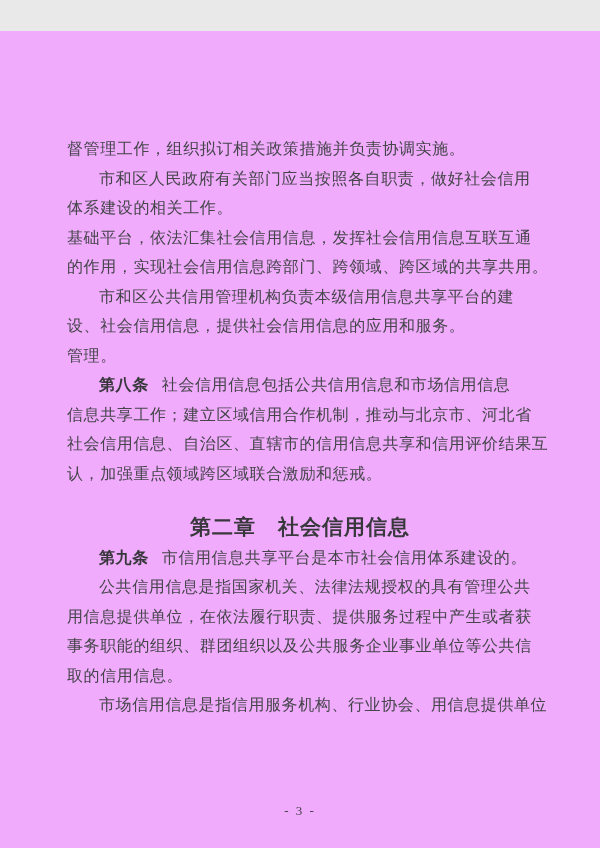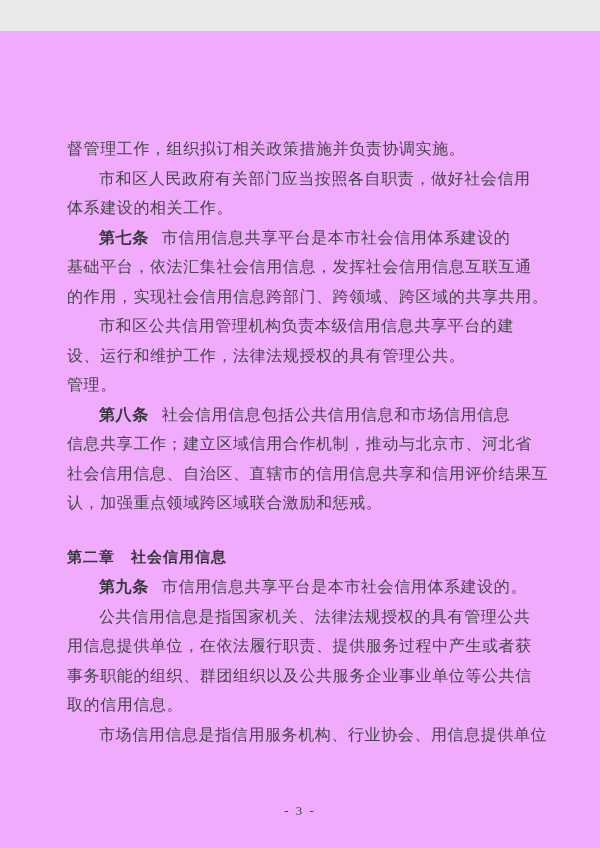--- a/index.html
+++ b/index.html
@@ -31,23 +31,23 @@
   .lead {
     font-weight: bold;
     color: #38383c;
     margin-right: 13px;
   }
   .lead:empty { display: none; }
   .chapter-heading {
     margin-top: 25px;
     height: 29.5px;
     line-height: 29.5px;
-    text-align: left;
+    text-align: center;
     font-weight: bold;
-    font-size: 15px;
+    font-size: 21px;
     letter-spacing: 1px;
     color: #38383c;
     font-family: Liberation Serif, serif;
   }
   .footer {
     position: absolute;
     top: 772px;
     left: 0;
     width: 600px;
     text-align: center;
@@ -59,25 +59,24 @@
 </head>
 <body>
 
 <div class="page">
 
   <div class="doc-body">
 
     <div class="line"><span>督管理工作，组织拟订相关政策措施并负责协调实施。</span></div>
     <div class="line indent"><span>市和区人民政府有关部门应当按照各自职责，做好社会信用</span></div>
     <div class="line"><span>体系建设的相关工作。</span></div>
-    <div class="line indent"><b class="lead">第七条</b><span>市信用信息共享平台是本市社会信用体系建设的</span></div>
     <div class="line"><span>基础平台，依法汇集社会信用信息，发挥社会信用信息互联互通</span></div>
     <div class="line"><span>的作用，实现社会信用信息跨部门、跨领域、跨区域的共享共用。</span></div>
     <div class="line indent"><span>市和区公共信用管理机构负责本级信用信息共享平台的建</span></div>
-    <div class="line"><span>设、运行和维护工作，法律法规授权的具有管理公共。</span></div>
+    <div class="line"><span>设、社会信用信息，提供社会信用信息的应用和服务。</span></div>
     <div class="line"><span>管理。</span></div>
     <div class="line indent"><b class="lead">第八条</b><span>社会信用信息包括公共信用信息和市场信用信息</span></div>
     <div class="line"><span>信息共享工作；建立区域信用合作机制，推动与北京市、河北省</span></div>
     <div class="line"><span>社会信用信息、自治区、直辖市的信用信息共享和信用评价结果互</span></div>
     <div class="line"><span>认，加强重点领域跨区域联合激励和惩戒。</span></div>
 
     <div class="chapter-heading">第二章　社会信用信息</div>
 
     <div class="line indent"><b class="lead">第九条</b><span>市信用信息共享平台是本市社会信用体系建设的。</span></div>
     <div class="line indent"><span>公共信用信息是指国家机关、法律法规授权的具有管理公共</span></div>

